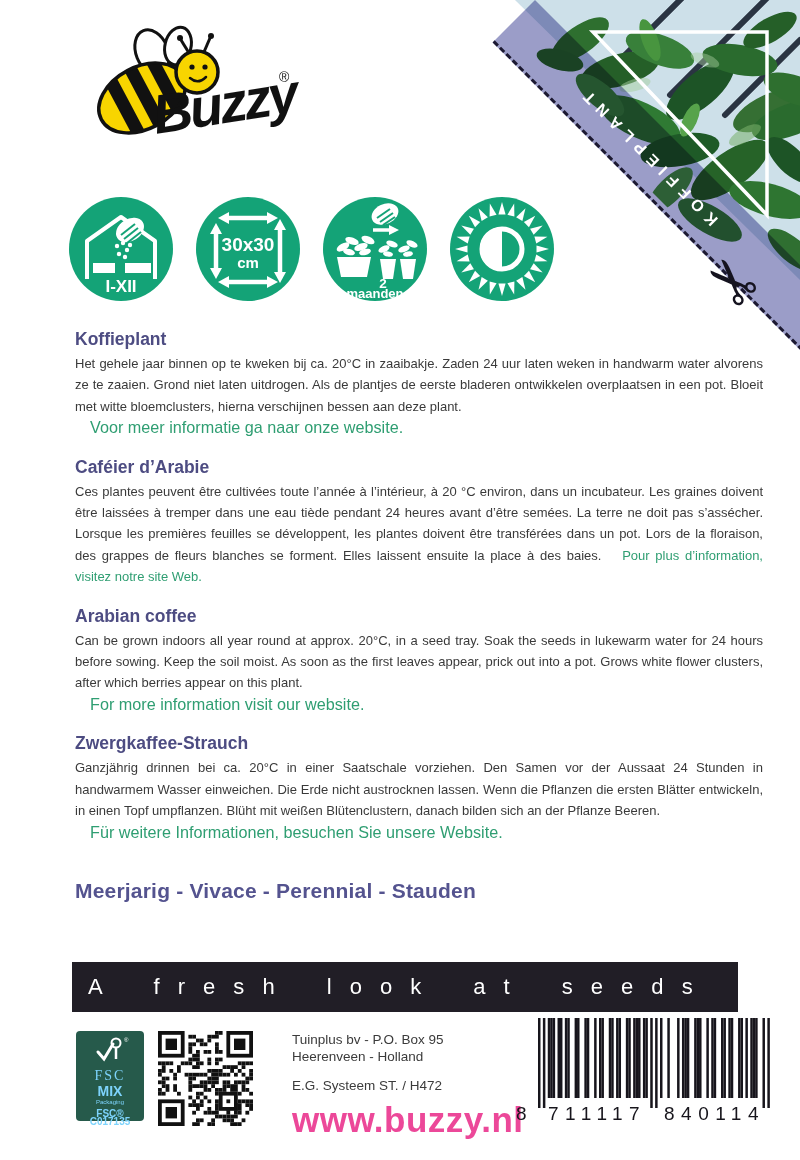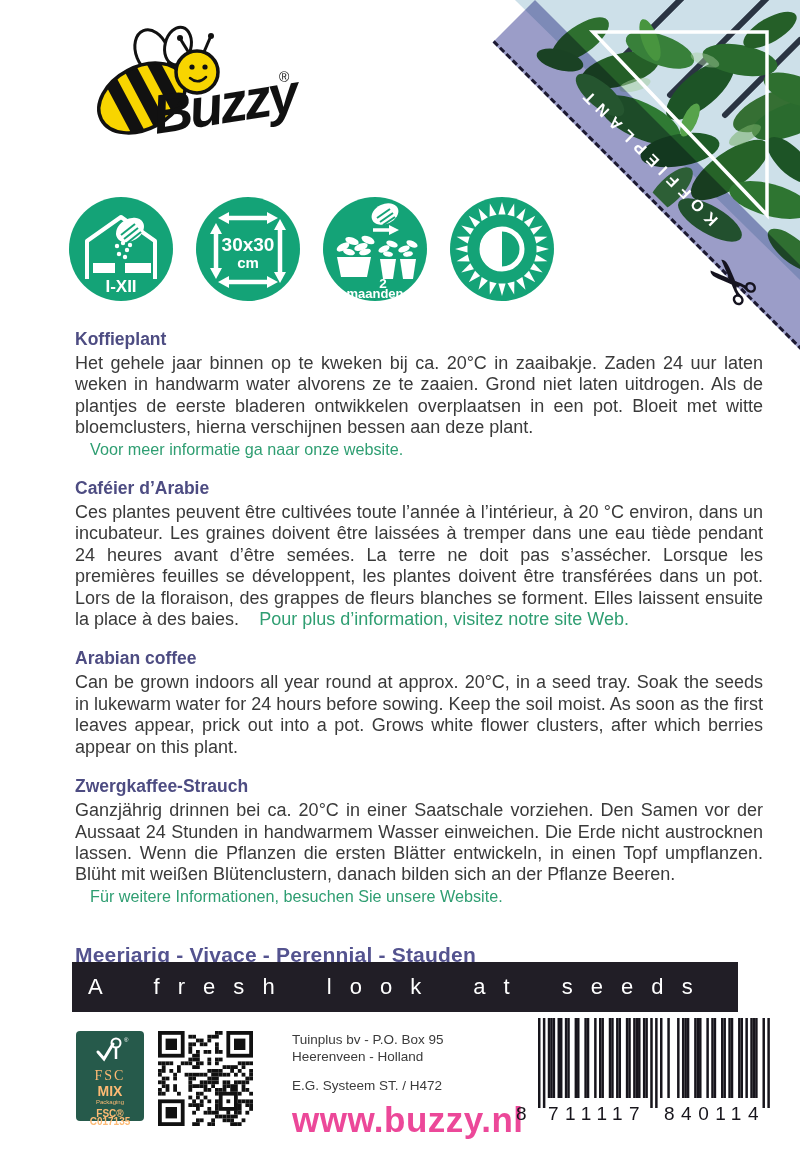--- a/index.html
+++ b/index.html
@@ -37,37 +37,37 @@
 
   
   .icon-row { position:absolute; left:69px; top:197px; display:flex; gap:23px; }
   .picto { width:104px; height:104px; }
   .picto text { font-family:"Liberation Sans", sans-serif; }
 
   
   .main-text { position:absolute; left:75px; top:329px; width:688px; }
   .section { margin-bottom:18px; }
   .section h3 { color:#4d4c82; font-size:17.5px; font-weight:bold; margin-bottom:3px; }
-  .section p.body { color:#3a3a3a; font-size:18px; line-height:21.4px; text-align:justify; }
+  .section p.body { color:#3a3a3a; font-size:13px; line-height:21.4px; text-align:justify; }
   .weblink { color:#2f9e72;margin-left:15px; }
   p.weblink { font-size:16.2px; line-height:21.4px; }
   .perennial { color:#54538f; font-size:21px; font-weight:bold; margin-top:36px; letter-spacing:0.2px; }
 
   
   .tagline {
     position:absolute; left:72px; top:962px; width:666px; height:50px;
     background:#211e26; color:#ffffff; display:flex; align-items:center;
     font-size:22px; font-weight:normal; letter-spacing:0.82em; word-spacing:0.45em;
     padding-left:16px; white-space:nowrap; overflow:hidden;
   }
 
   
   .fsc {
     position:absolute; left:76px; top:1031px; width:68px; height:90px;
-    background:#265a4b; border-radius:4px; color:#fdba74; text-align:center;
+    background:#265a4b; border-radius:4px; color:#7dd3fc; text-align:center;
     padding-top:4px;
   }
   .fsc .fsc-name { font-family:"Liberation Serif", serif; font-size:14px; letter-spacing:2px; line-height:14px; }
   .fsc .fsc-mix { font-size:14px; font-weight:bold; margin-top:4px; line-height:9px; }
   .fsc .fsc-pkg { font-size:6px; margin-top:3px; line-height:7px; }
   .fsc .fsc-code { font-size:10px; font-weight:bold; margin-top:4px; line-height:8px; }
   .qr { position:absolute; left:158px; top:1031px; width:95px; height:95px; }
   .addr { position:absolute; left:292px; top:1031px; color:#3b3b3b; font-size:13.5px; line-height:17px; }
   .addr .batch { margin-top:12px; }
   .site { color:#ec4899; font-size:35px; font-weight:bold; margin-top:17px; letter-spacing:0.5px; }
@@ -281,20 +281,21 @@
     </div>
 
     <div class="section">
       <h3>Caféier d’Arabie</h3>
       <p class="body"><span>Ces plantes peuvent être cultivées toute l’année à l’intérieur, à 20 °C environ, dans un incubateur. Les graines doivent être laissées à tremper dans une eau tiède pendant 24 heures avant d’être semées. La terre ne doit pas s’assécher. Lorsque les premières feuilles se développent, les plantes doivent être transférées dans un pot. Lors de la floraison, des grappes de fleurs blanches se forment. Elles laissent ensuite la place à des baies. </span><span class="weblink">Pour plus d’information, visitez notre site Web.</span></p>
     </div>
 
     <div class="section">
       <h3>Arabian coffee</h3>
       <p class="body">Can be grown indoors all year round at approx. 20°C, in a seed tray. Soak the seeds in lukewarm water for 24 hours before sowing. Keep the soil moist. As soon as the first leaves appear, prick out into a pot. Grows white flower clusters, after which berries appear on this plant.</p>
+      <p class="weblink">For more information visit our website.</p>
     </div>
 
     <div class="section">
       <h3>Zwergkaffee-Strauch</h3>
       <p class="body">Ganzjährig drinnen bei ca. 20°C in einer Saatschale vorziehen. Den Samen vor der Aussaat 24 Stunden in handwarmem Wasser einweichen. Die Erde nicht austrocknen lassen. Wenn die Pflanzen die ersten Blätter entwickeln, in einen Topf umpflanzen. Blüht mit weißen Blütenclustern, danach bilden sich an der Pflanze Beeren.</p>
       <p class="weblink">Für weitere Informationen, besuchen Sie unsere Website.</p>
     </div>
 
     <div class="perennial">Meerjarig - Vivace - Perennial - Stauden</div>
   </div>

